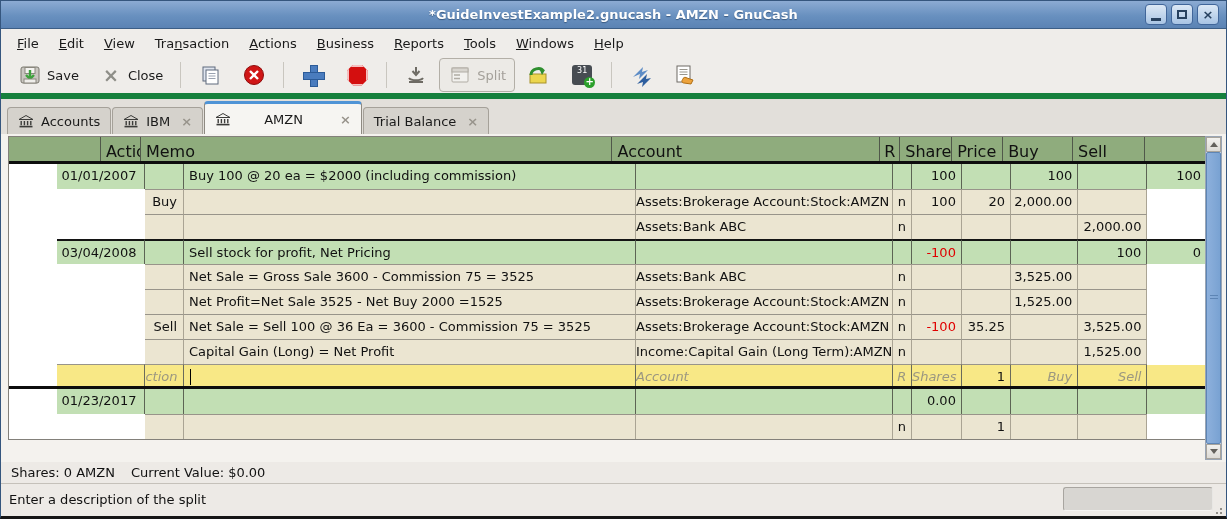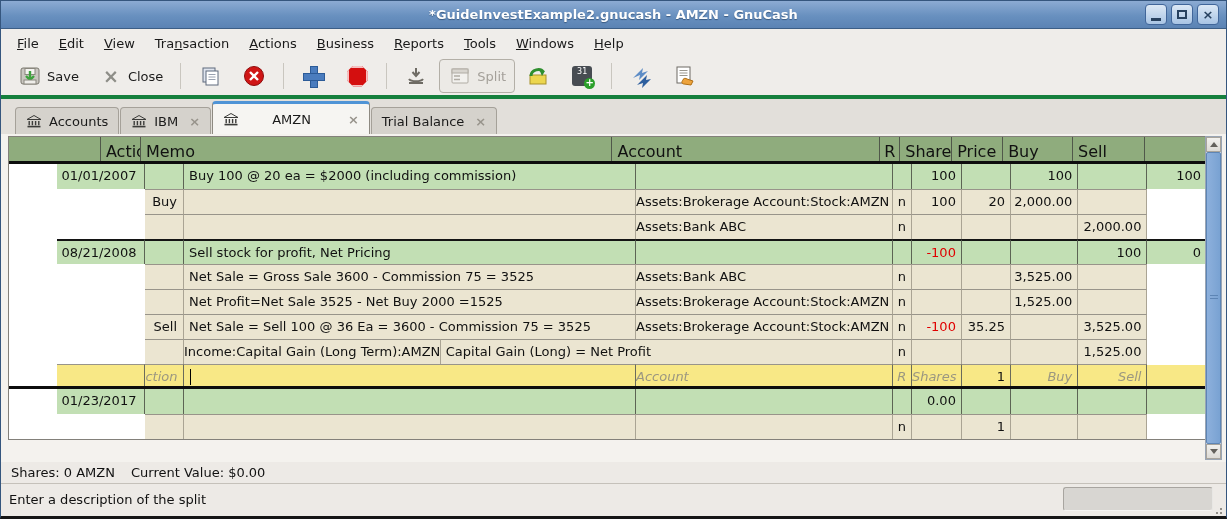--- a/index.html
+++ b/index.html
@@ -20,42 +20,42 @@
   .glyph-max { width:10px; height:9px; border:2px solid #27415f; }
 
   
   .menubar { position:absolute; left:0; top:28px; width:100%; height:28px; background:#efedea;
              display:flex; align-items:center; padding-left:6px; font-size:13px; color:#1a1a1a; }
   .mitem { padding:5px 10px; }
   .mitem u { text-decoration:underline; }
 
   
   .toolbar { position:absolute; left:0; top:56px; width:100%; height:42px; background:#efedea;
-             border-bottom:4px solid #15803d; display:flex; align-items:center; padding-left:8px; gap:2px; }
+             border-bottom:6px solid #15803d; display:flex; align-items:center; padding-left:8px; gap:2px; }
   .tbtn { height:34px; display:flex; align-items:center; gap:5px; padding:0 8px; border:1px solid transparent;
           border-radius:4px; font-size:13px; color:#1a1a1a; }
   .tsep { width:1px; height:26px; background:#c9c6bf; margin:0 6px; }
   .ticon { display:flex; align-items:center; justify-content:center; width:24px; height:24px; }
   .xglyph { font-size:19px; font-weight:bold; color:#8e8e88; }
   .plus { position:relative; width:20px; height:20px; }
   .plus:before, .plus:after { content:""; position:absolute; background:#4a7cbe; border:1px solid #2c5b98; }
   .plus:before { left:7px; top:0; width:6px; height:20px; }
   .plus:after { left:0; top:7px; width:20px; height:6px; }
   .stop { width:21px; height:21px; background:#d40f0f; border-radius:3px;
           clip-path:polygon(30% 0,70% 0,100% 30%,100% 70%,70% 100%,30% 100%,0 70%,0 30%);
           box-shadow:inset 0 0 0 2px #f5c0c0; }
   .splitbtn { border:1px solid #b3afa7; background:#eceae6; color:#a4a09a; }
   .caldr { position:relative; width:20px; height:20px; background:#474c52; border-radius:3px;
            color:#fff; font-size:8px; text-align:center; line-height:11px; }
   .caldr i { position:absolute; right:-3px; bottom:-3px; width:11px; height:11px; background:#2ba02b;
              border-radius:50%; color:#fff; font-style:normal; font-size:10px; line-height:10px; font-weight:bold; }
 
   
   .tabbar { position:absolute; left:0; top:98px; width:100%; height:35px; background:#e2dfda;
-            display:flex; align-items:flex-end; padding-left:14px;text-align:right; }
+            display:flex; align-items:flex-end; padding-left:6px;text-align:right; }
   .tab { display:flex; align-items:center; gap:7px; height:27px; padding:0 10px; margin-right:1px;
          background:#d5d2cc; border:1px solid #a5a199; border-bottom:none; border-radius:4px 4px 0 0;
          font-size:13px; color:#1a1a1a; }
   .tab.active { height:33px; background:#f6f5f2; border-color:#8e8a82; border-top:3px solid #4f94d6;gap:33px; }
   .tclose { color:#98948c; font-size:13px; font-weight:bold; padding-left:4px; }
 
   
   .register { position:absolute; left:0; top:133px; width:100%; height:328px; background:#f4f2ee; }
   .table { position:absolute; left:7px; top:2px; width:1199px; border:1px solid #83807a; background:#fff; }
   .hrow { display:flex; height:27px; border-bottom:3px solid #0d0d0d; }
@@ -324,21 +324,21 @@
           <div class="cell c-memo"></div>
           <div class="cell c-account"><span>Assets:Bank ABC</span></div>
           <div class="cell c-r"><span>n</span></div>
           <div class="cell c-shares"></div>
           <div class="cell c-price"></div>
           <div class="cell c-buy"></div>
           <div class="cell c-sell"><span>2,000.00</span></div>
           <div class="cell c-balance"></div>
         </div>
         <div class="row row-txn txn-sep">
-          <div class="cell c-date"><span>08/21/2008</span></div>
+          <div class="cell c-date"><span>03/04/2008</span></div>
           <div class="cell c-action"></div>
           <div class="cell c-memo"><span>Sell stock for profit, Net Pricing</span></div>
           <div class="cell c-account"></div>
           <div class="cell c-r"></div>
           <div class="cell c-shares"><span class="neg">-100</span></div>
           <div class="cell c-price"></div>
           <div class="cell c-buy"></div>
           <div class="cell c-sell"><span>100</span></div>
           <div class="cell c-balance"><span>0</span></div>
         </div>
@@ -374,22 +374,22 @@
           <div class="cell c-r"><span>n</span></div>
           <div class="cell c-shares"><span class="neg">-100</span></div>
           <div class="cell c-price"><span>35.25</span></div>
           <div class="cell c-buy"></div>
           <div class="cell c-sell"><span>3,525.00</span></div>
           <div class="cell c-balance"></div>
         </div>
         <div class="row row-split">
           <div class="cell c-date"></div>
           <div class="cell c-action"></div>
+          <div class="cell c-memo"><span>Capital Gain (Long) = Net Profit</span></div>
           <div class="cell c-account"><span>Income:Capital Gain (Long Term):AMZN</span></div>
-          <div class="cell c-memo"><span>Capital Gain (Long) = Net Profit</span></div>
           <div class="cell c-r"><span>n</span></div>
           <div class="cell c-shares"></div>
           <div class="cell c-price"></div>
           <div class="cell c-buy"></div>
           <div class="cell c-sell"><span>1,525.00</span></div>
           <div class="cell c-balance"></div>
         </div>
         <div class="row row-edit">
           <div class="cell c-date"></div>
           <div class="cell c-action"><span class="ph">ction</span></div>

